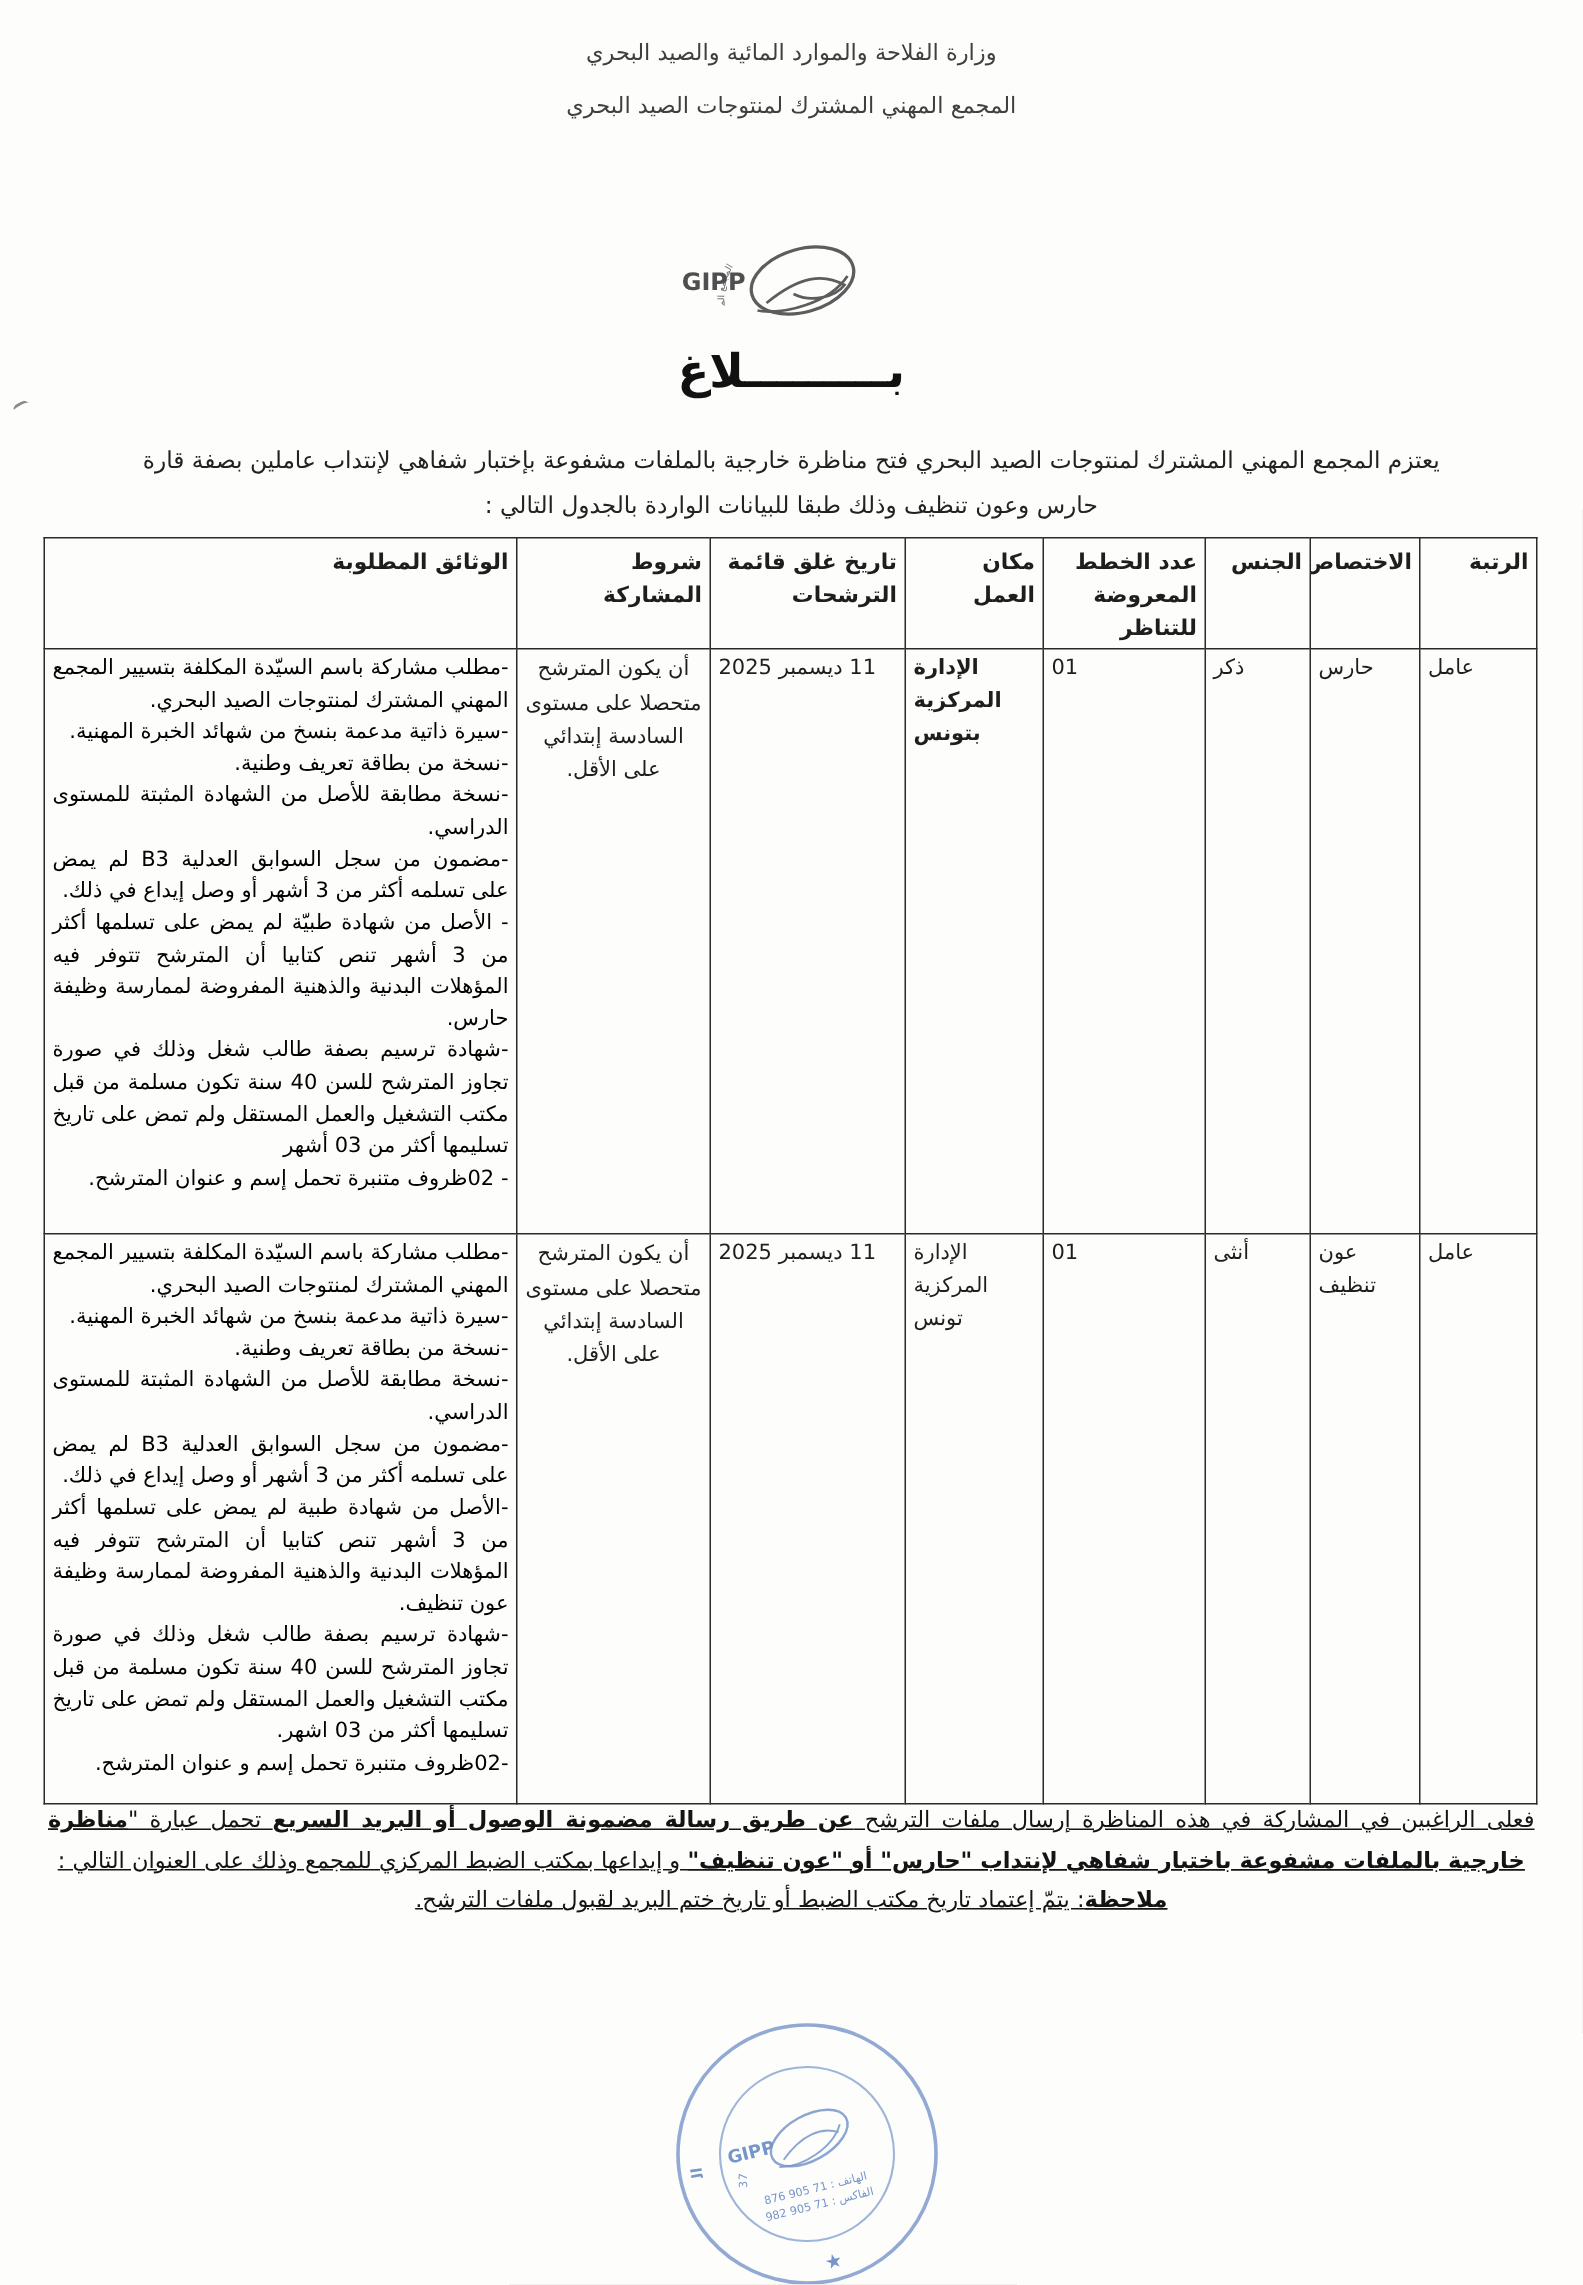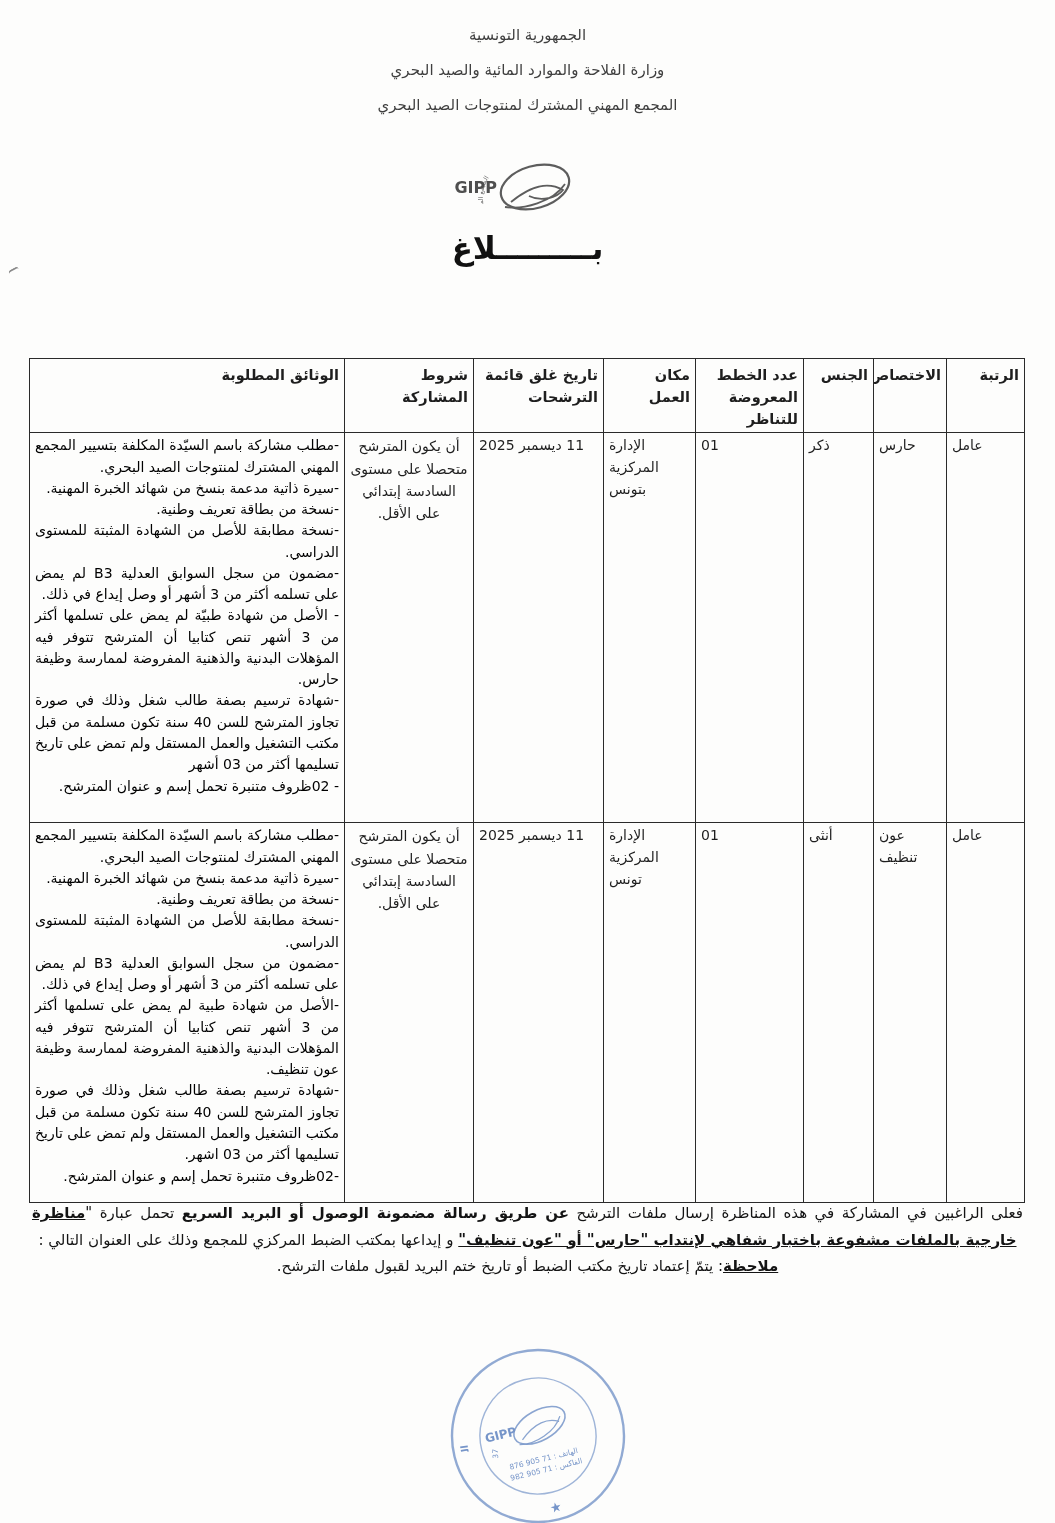--- a/index.html
+++ b/index.html
@@ -24,70 +24,70 @@
     border-collapse:collapse;table-layout:fixed;width:995px;}
   table.recruit th,table.recruit td{
     border:1px solid #2a2a2a;vertical-align:top;padding:2px 5px;
     font-size:14px;overflow:hidden;}
   table.recruit th{font-weight:bold;font-size:14.5px;text-align:right;
     height:62px;padding-top:6px;line-height:1.5;}
   tr.row-1{height:390px;}
   tr.row-2{height:380px;}
   td.val{text-align:left;font-size:15px;line-height:1.55;}
   .r1-val{padding-top:105px;}
-  .r1-work{padding-top:72px;}
+  .r1-work{padding-top:72px;font-weight:bold;}
   .r1-date{padding-top:95px;}
   .r1-cond{padding-top:78px;text-align:center;line-height:1.6;}
   .r2-val{padding-top:118px;}
   .r2-spec{padding-top:103px;}
   .r2-work{padding-top:100px;}
   .r2-date{padding-top:132px;}
   .r2-cond{padding-top:8px;text-align:center;line-height:1.6;}
   td.docs{padding:5px 7px;}
   .doc-item{font-size:14px;line-height:1.52;text-align:justify;text-align-last:right;color:#000000;}
   
   .footer{position:absolute;top:1200px;right:32px;left:32px;font-size:15px;
     line-height:1.78;color:#141414;}
-  .footer p{margin:0;}
+  .footer p{margin:0;text-decoration:underline;}
   .footer .just{text-align:justify;text-align-last:center;}
   .footer .ctr{text-align:center;}
   .footer span.b{font-weight:bold;}
   .footer span.u{text-decoration:underline;}
   
   .stamp{position:absolute;top:1336px;left:438px;width:200px;height:200px;opacity:.88;}
   .pen-mark{position:absolute;top:268px;left:9px;width:11px;height:6px;
     border-top:2px solid #8a8a8a;transform:rotate(-28deg);border-radius:40%;}
 </style>
 </head>
 <body>
 
 <div class="page">
 
   <div class="doc-header">
-    <p class="hline">الجمهورية التونسية</p>
     <p class="hline">وزارة الفلاحة والموارد المائية والصيد البحري</p>
     <p class="hline">المجمع المهني المشترك لمنتوجات الصيد البحري</p>
   </div>
 
   <div class="logo-wrap">
     <svg width="150" height="100" viewBox="0 0 150 100">
       <defs>
         <path id="logoArc" d="M 30,70 A 48,42 0 1 1 126,62" fill="none"></path>
       </defs>
       <text font-size="6.2" fill="#6a6a6a" letter-spacing=".5">
         <textPath href="#logoArc" startOffset="18%">المجمع المهني المشترك لمنتوجات الصيد البحري</textPath>
       </text>
       <ellipse cx="82" cy="55" rx="35" ry="21" transform="rotate(-16 82 55)" fill="none" stroke="#5d5d5d" stroke-width="2.2"></ellipse>
       <path d="M 52,75 C 70,78 100,70 112,52 M 58,70 C 80,52 96,50 110,58 C 104,66 88,70 76,64" fill="none" stroke="#5d5d5d" stroke-width="1.8"></path>
       <text x="44" y="61" font-size="16" font-weight="bold" fill="#4f4f4f">GIPP</text>
     </svg>
   </div>
 
   <h1 class="announce-title">بـــــــــلاغ</h1>
 
+  <p class="intro">يعتزم المجمع المهني المشترك لمنتوجات الصيد البحري فتح مناظرة خارجية بالملفات مشفوعة بإختبار شفاهي لإنتداب عاملين بصفة قارة حارس وعون تنظيف وذلك طبقا للبيانات الواردة بالجدول التالي :</p>
 
   <table class="recruit">
     <colgroup>
       <col style="width:78px">
         <col style="width:73px">
         <col style="width:70px">
       <col style="width:108px">
         <col style="width:92px">
         <col style="width:130px">
       <col style="width:129px">

